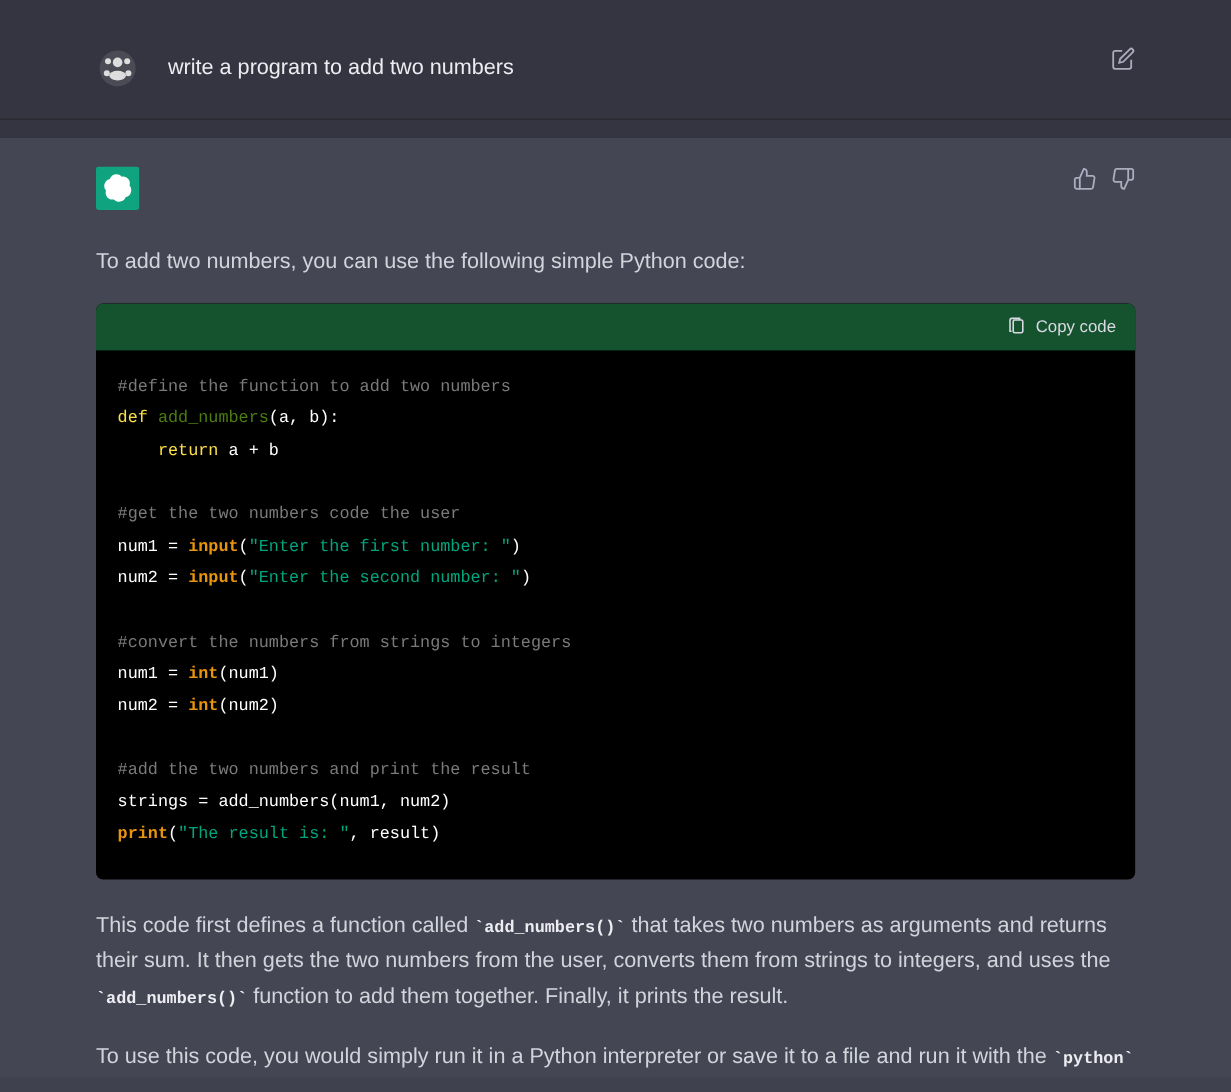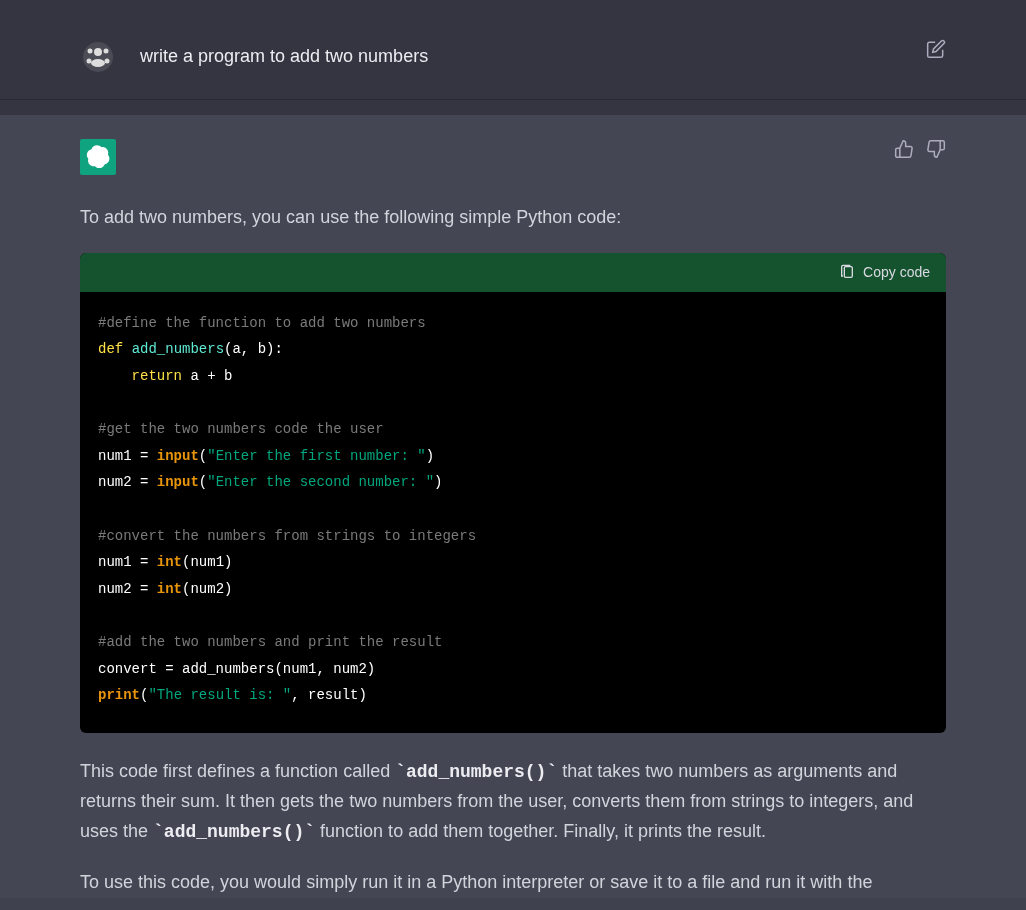--- a/index.html
+++ b/index.html
@@ -91,27 +91,27 @@
   .code-body {
     padding: 18px 18px 24px 18px;
     font-family: "Consolas", "Courier New", monospace;
     font-size: 14px;
     line-height: 1.9;
     color: #ffffff;
     white-space: pre;
   }
   .tok-comment { color: #7a7a7a; }
   .tok-keyword { color: #fde047; }
-  .tok-funcname { color: #5eead4; }
+  .tok-funcname { color: #4d7c0f; }
   .tok-builtin  { color: #e9950c; font-weight: bold; }
   .tok-string   { color: #00a67d; }
   .tok-default  { color: #ffffff; }
   .inline-code {
     font-family: "Consolas", "Courier New", monospace;
-    font-size: 18px;
+    font-size: 14px;
     font-weight: bold;
     color: #ececf1;
   }
   .bottom-bar {
     height: 12px;
     background: #40414f;
     position: absolute;
     bottom: 0;
     left: 0;
     right: 0;
@@ -171,21 +171,21 @@
 
 <span class="tok-comment">#get the two numbers code the user</span>
 <span class="tok-default">num1 = </span><span class="tok-builtin">input</span><span class="tok-default">(</span><span class="tok-string">"Enter the first number: "</span><span class="tok-default">)</span>
 <span class="tok-default">num2 = </span><span class="tok-builtin">input</span><span class="tok-default">(</span><span class="tok-string">"Enter the second number: "</span><span class="tok-default">)</span>
 
 <span class="tok-comment">#convert the numbers from strings to integers</span>
 <span class="tok-default">num1 = </span><span class="tok-builtin">int</span><span class="tok-default">(num1)</span>
 <span class="tok-default">num2 = </span><span class="tok-builtin">int</span><span class="tok-default">(num2)</span>
 
 <span class="tok-comment">#add the two numbers and print the result</span>
-<span class="tok-default">convert = add_numbers(num1, num2)</span>
+<span class="tok-default">strings = add_numbers(num1, num2)</span>
 <span class="tok-builtin">print</span><span class="tok-default">(</span><span class="tok-string">"The result is: "</span><span class="tok-default">, result)</span></div>
       </div>
 
       <p id="para1">This code first defines a function called <span class="inline-code">`add_numbers()`</span> that takes two numbers as arguments and returns their sum. It then gets the two numbers from the user, converts them from strings to integers, and uses the <span class="inline-code">`add_numbers()`</span> function to add them together. Finally, it prints the result.</p>
       <p id="para2">To use this code, you would simply run it in a Python interpreter or save it to a file and run it with the <span class="inline-code">`python`</span> command.</p>
     </div>
   </div>
   <div class="actions">
     <svg class="action-icon" viewBox="0 0 24 24">
       <path d="M14 9V5a3 3 0 0 0-3-3l-4 9v11h11.3a2 2 0 0 0 2-1.7l1.4-9a2 2 0 0 0-2-2.3H14z"></path>

